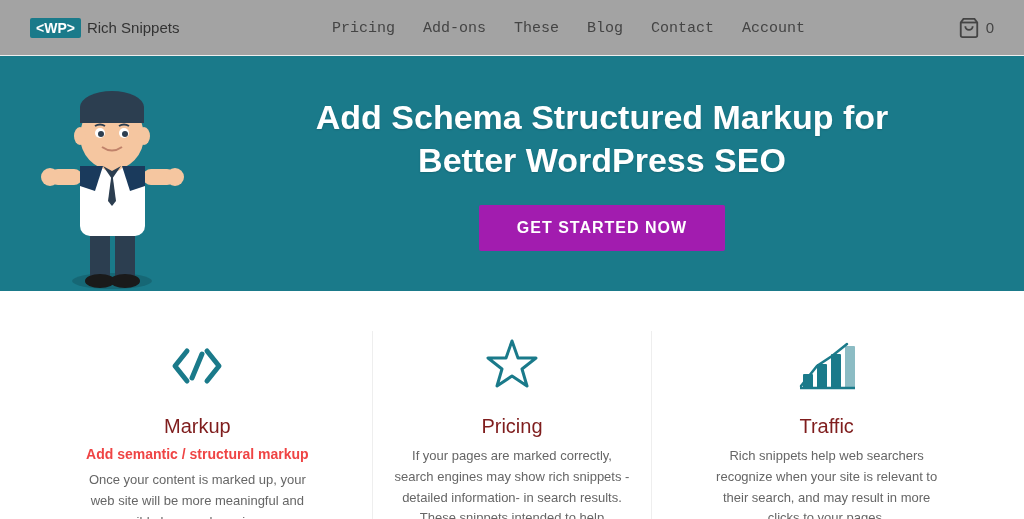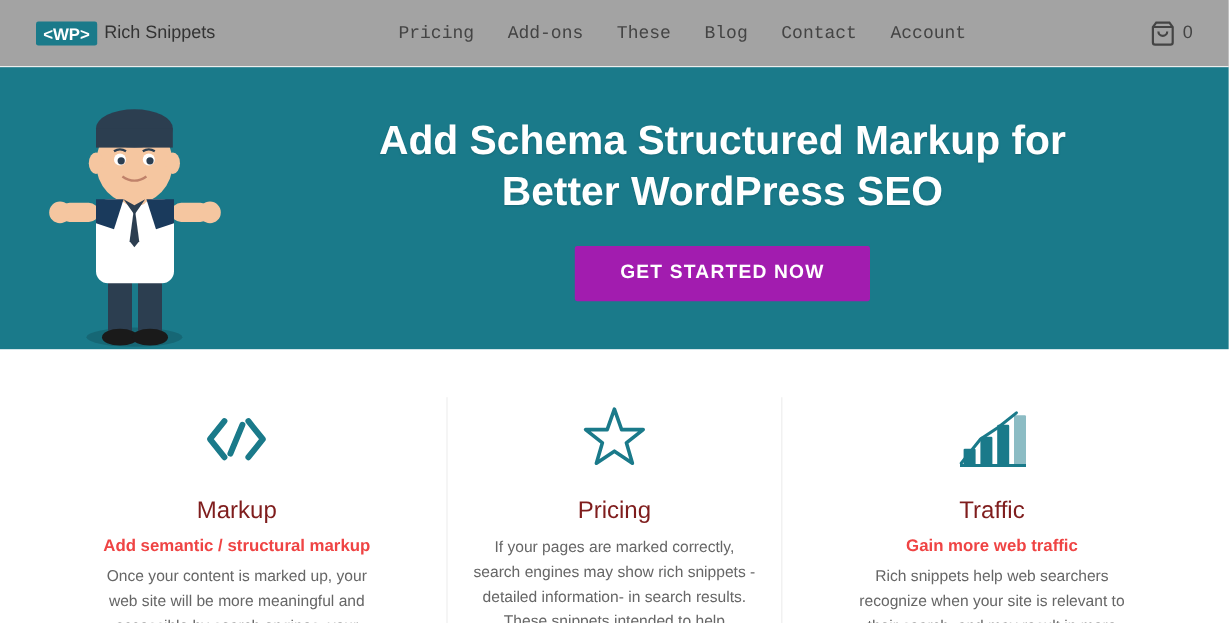--- a/index.html
+++ b/index.html
@@ -258,16 +258,15 @@
         <rect x="20" y="28" width="10" height="24" fill="#1a7a8a" rx="1"></rect>
         <rect x="34" y="18" width="10" height="34" fill="#1a7a8a" rx="1"></rect>
         <rect x="48" y="10" width="10" height="42" fill="#1a7a8a" rx="1" opacity="0.5"></rect>
 
         <line x1="3" y1="52" x2="58" y2="52" stroke="#1a7a8a" stroke-width="2.5"></line>
 
         <polyline points="4,50 20,30 35,20 50,8" stroke="#1a7a8a" stroke-width="2.5" fill="none" stroke-linecap="round"></polyline>
       </svg>
     </div>
     <div class="feature-title">Traffic</div>
-    <div class="feature-subtitle">Gain more web traffic</div>
     <div class="feature-desc">Rich snippets help web searchers recognize when your site is relevant to their search, and may result in more clicks to your pages.</div>
   </div>
 </section>
 
 </body></html>

